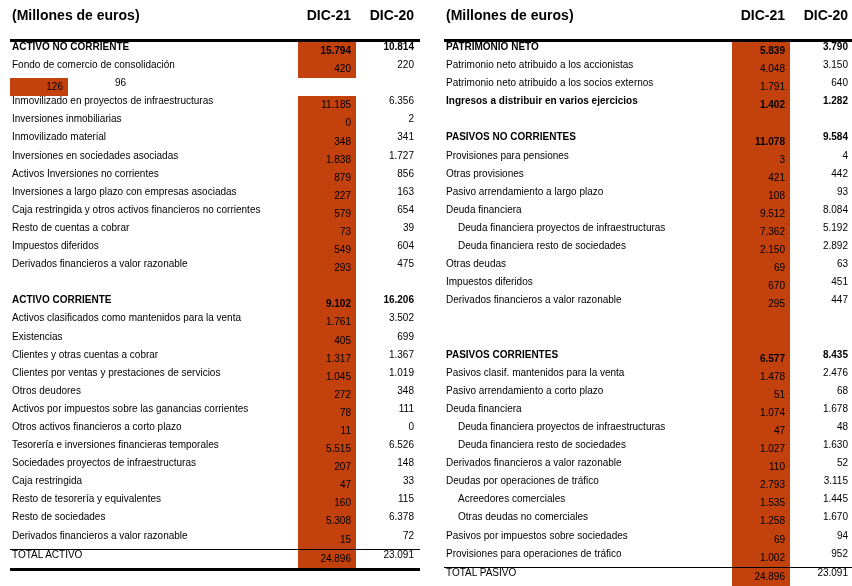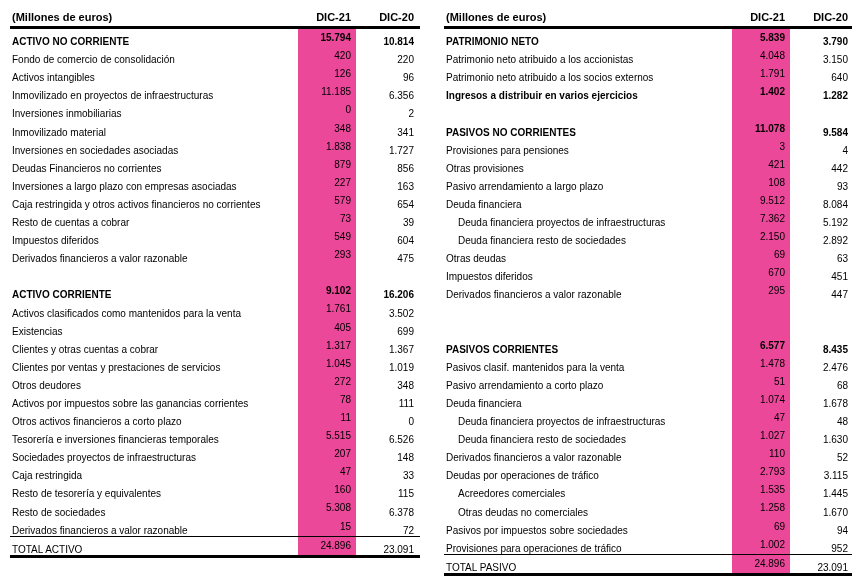--- a/index.html
+++ b/index.html
@@ -20,31 +20,31 @@
     box-sizing: border-box;
   }
   .fin-table {
     width: 410px;
     flex: 0 0 410px;
   }
   .thead {
     display: flex;
     align-items: flex-end;
     height: 18px;
-    padding-bottom: 3px;
+    padding-bottom: 16px;
     border-bottom: 3px solid #000000;
     font-weight: bold;
-    font-size: 11px;
+    font-size: 14px;
   }
   .tbody {
     border-bottom: 3px solid #000000;
   }
   .row {
     display: flex;
-    align-items: flex-end;
+    align-items: flex-start;
     height: 18.1px;
     font-size: 10px;
     line-height: 1;
   }
   .c-label {
     flex: 1;
     padding-left: 2px;
     white-space: nowrap;
     overflow: hidden;
   }
@@ -57,21 +57,21 @@
   }
   .c-v20 {
     width: 64px;
     flex: 0 0 64px;
     box-sizing: border-box;
     text-align: right;
     padding-right: 6px;
   }
   
   .row .c-v21 {
-    background: #ec4899;
+    background: #c2410c;
     height: 100%;
     display: flex;
     align-items: center;
     justify-content: flex-end;
   }
   .t-section { font-weight: bold; }
   .t-total {
     font-weight: normal;
     border-top: 1px solid #000000;
   }
@@ -93,21 +93,20 @@
     <span class="c-label">ACTIVO NO CORRIENTE</span>
     <span class="c-v21">15.794</span>
     <span class="c-v20">10.814</span>
   </div>
         <div class="row t-item">
     <span class="c-label">Fondo de comercio de consolidación</span>
     <span class="c-v21">420</span>
     <span class="c-v20">220</span>
   </div>
         <div class="row t-item">
-    <span class="c-label">Activos intangibles</span>
     <span class="c-v21">126</span>
     <span class="c-v20">96</span>
   </div>
         <div class="row t-item">
     <span class="c-label">Inmovilizado en proyectos de infraestructuras</span>
     <span class="c-v21">11.185</span>
     <span class="c-v20">6.356</span>
   </div>
         <div class="row t-item">
     <span class="c-label">Inversiones inmobiliarias</span>
@@ -118,21 +117,21 @@
     <span class="c-label">Inmovilizado material</span>
     <span class="c-v21">348</span>
     <span class="c-v20">341</span>
   </div>
         <div class="row t-item">
     <span class="c-label">Inversiones en sociedades asociadas</span>
     <span class="c-v21">1.838</span>
     <span class="c-v20">1.727</span>
   </div>
         <div class="row t-item">
-    <span class="c-label">Deudas Financieros no corrientes</span>
+    <span class="c-label">Activos Inversiones no corrientes</span>
     <span class="c-v21">879</span>
     <span class="c-v20">856</span>
   </div>
         <div class="row t-item">
     <span class="c-label">Inversiones a largo plazo con empresas asociadas</span>
     <span class="c-v21">227</span>
     <span class="c-v20">163</span>
   </div>
         <div class="row t-item">
     <span class="c-label">Caja restringida y otros activos financieros no corrientes</span>

